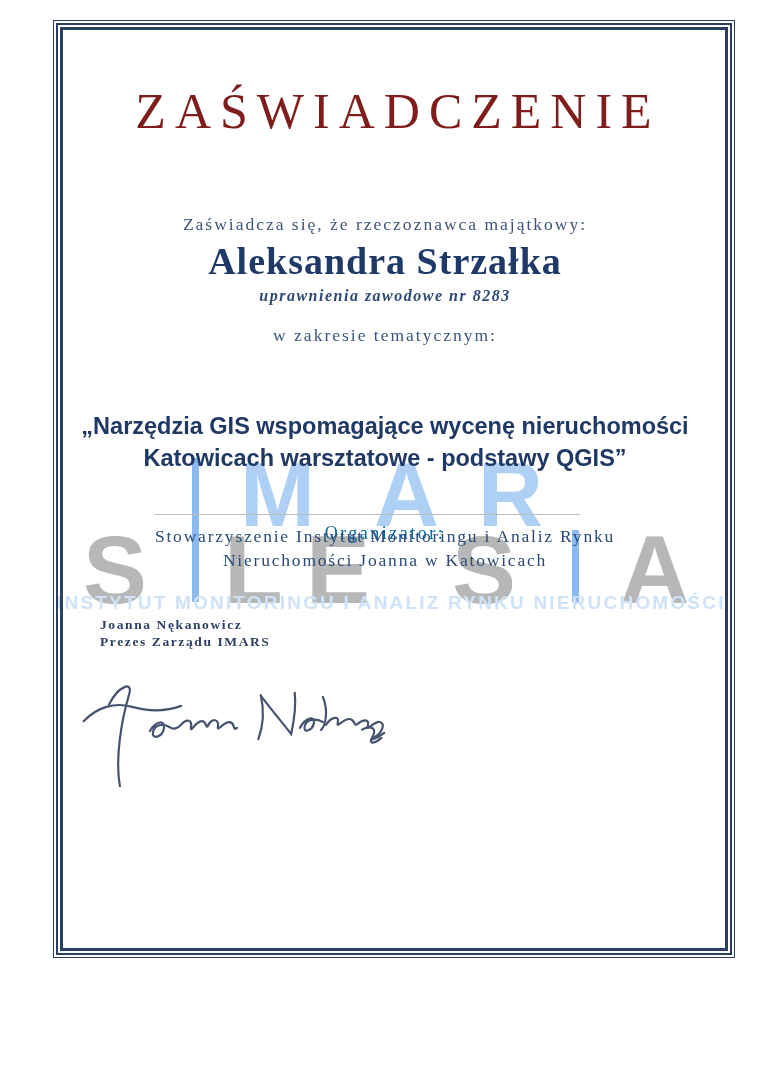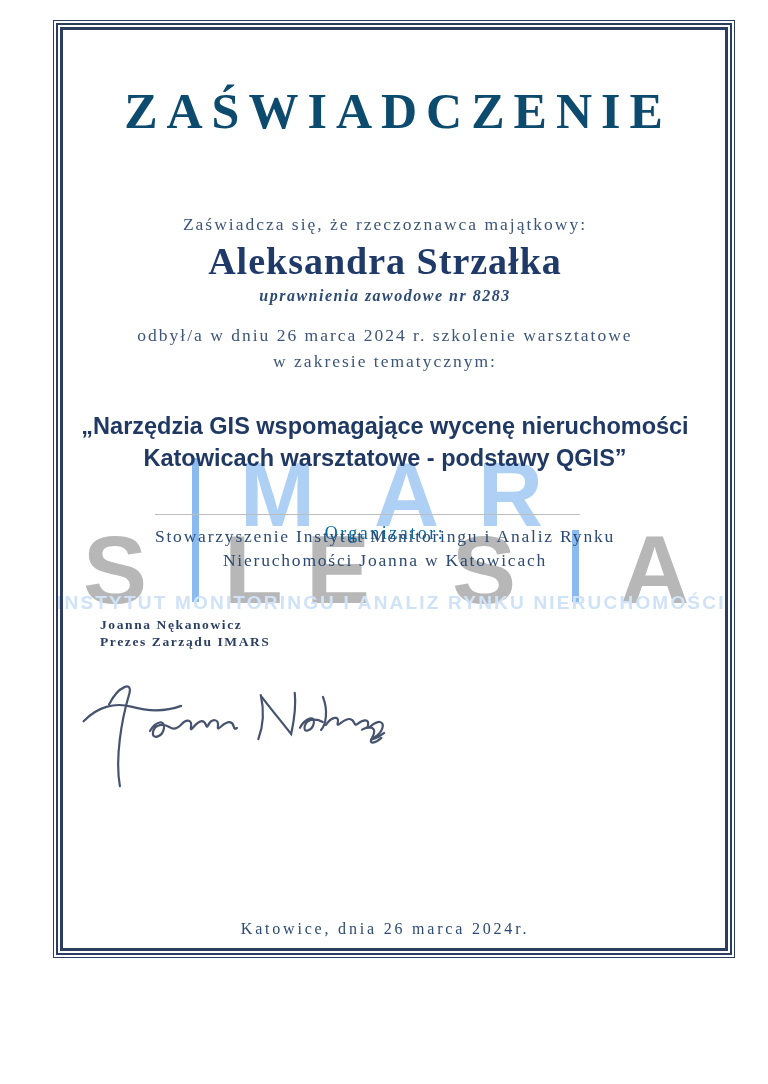--- a/index.html
+++ b/index.html
@@ -49,24 +49,24 @@
     letter-spacing: 2.2px;
     color: #cfe2f8;
     white-space: nowrap;
   }
   
   .content-layer { position: absolute; inset: 0; z-index: 2; }
   .abs { position: absolute; left: 57px; width: 656px; text-align: center; }
   .title {
     top: 82px;
     font-size: 50px;
-    font-weight: bold;
+    font-weight: normal;
     letter-spacing: 9px;
     padding-left: 26px;
-    color: #0c4a6e;
+    color: #7f1d1d;
   }
   .subtitle {
     top: 144px;
     font-size: 17px;
     letter-spacing: 2.4px;
     color: #3c5579;
   }
   .statement {
     top: 214px;
     font-size: 17.5px;
@@ -172,21 +172,20 @@
 
   <div class="content-layer">
 
     <div class="abs title">ZAŚWIADCZENIE</div>
 
     <div class="abs statement">Zaświadcza się, że rzeczoznawca majątkowy:</div>
     <div class="abs recipient-name">Aleksandra Strzałka</div>
     <div class="abs license">uprawnienia zawodowe nr 8283</div>
 
     <div class="abs body-lines">
-      <div>odbył/a w dniu 26 marca 2024 r. szkolenie warsztatowe</div>
       <div>w zakresie tematycznym:</div>
     </div>
 
     <div class="abs course">
       <div>„Narzędzia GIS wspomagające wycenę nieruchomości</div>
       <div>Katowicach warsztatowe - podstawy QGIS”</div>
     </div>
 
     <div class="divider"></div>
 
@@ -215,16 +214,15 @@
 
           <path d="M234 60 C240 50 250 48 248 56 C246 64 236 66 239 58 C242 50 252 52 257 55"></path>
           <path d="M258 30 C263 44 260 58 255 63"></path>
           <path d="M260 58 C266 50 274 49 272 56 C270 63 278 52 284 53 C290 54 287 61 292 58 C297 54 304 53 302 60 C300 67 308 56 314 57 C320 58 316 68 308 72 C300 76 310 74 318 68"></path>
 
           <path d="M296 64 C304 60 312 62 306 72 C301 80 309 78 315 73"></path>
         </g>
       </svg>
     </div>
 
-    <div class="abs footer-line">Katowice, dnia 26 marca 2024r.</div>
 
   </div>
 </div>
 
 </body></html>

